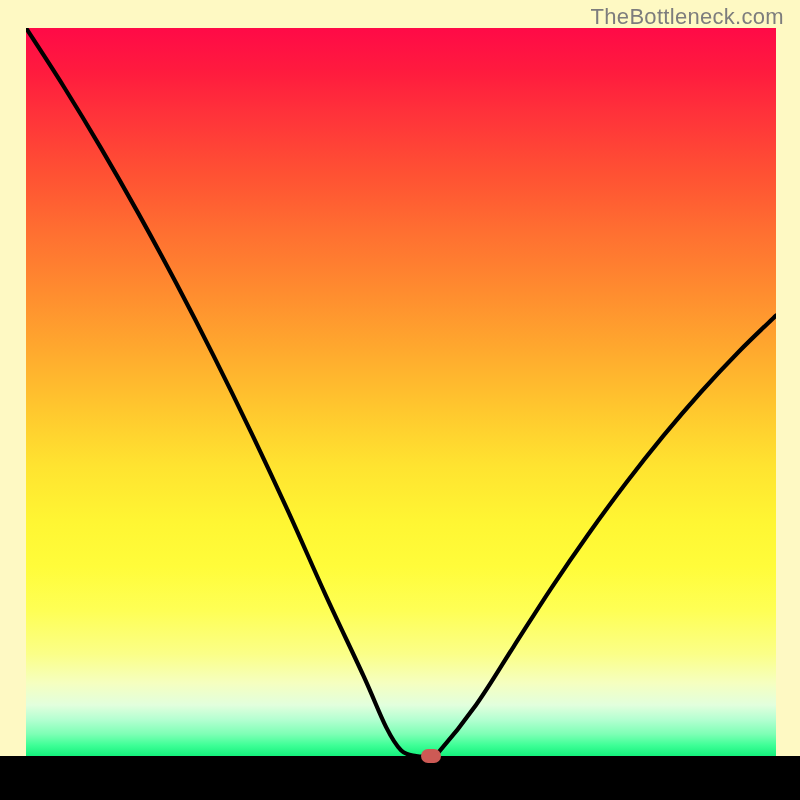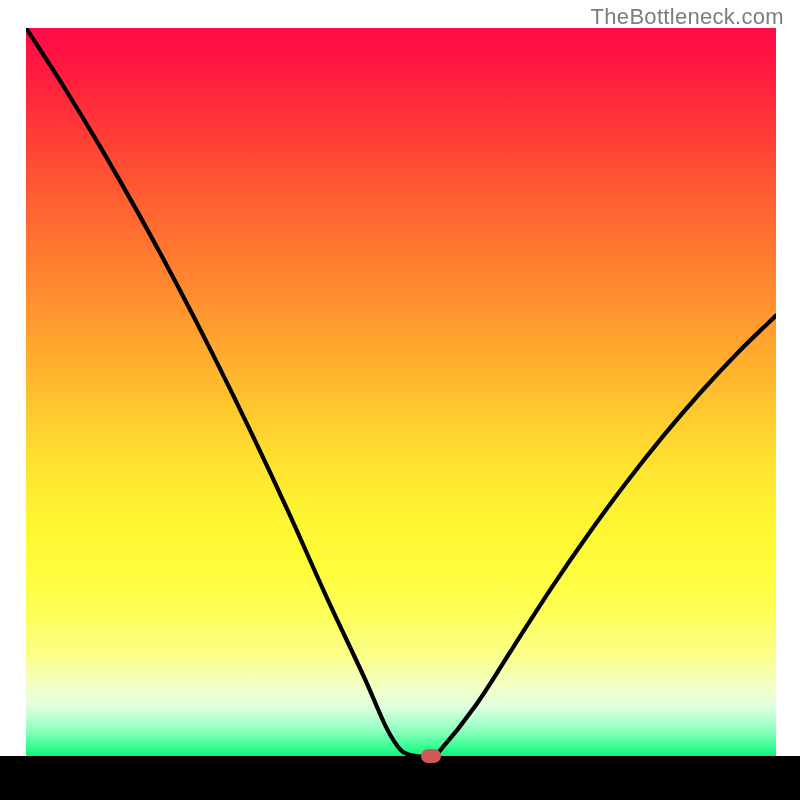--- a/index.html
+++ b/index.html
@@ -8,21 +8,21 @@
     width: 800px;
     height: 800px;
     background: #000;
     overflow: hidden;
     font-family: Arial, Helvetica, sans-serif;
   }
   .frame {
     position: relative;
     width: 800px;
     height: 800px;
-    background: #ffffff;
+    background: #fef9c3;
   }
   .watermark {
     position: absolute;
     top: 4px;
     right: 16px;
     color: #7d7d7d;
     font-size: 22px;
     font-weight: 500;
     letter-spacing: 0.3px;
     z-index: 5;

